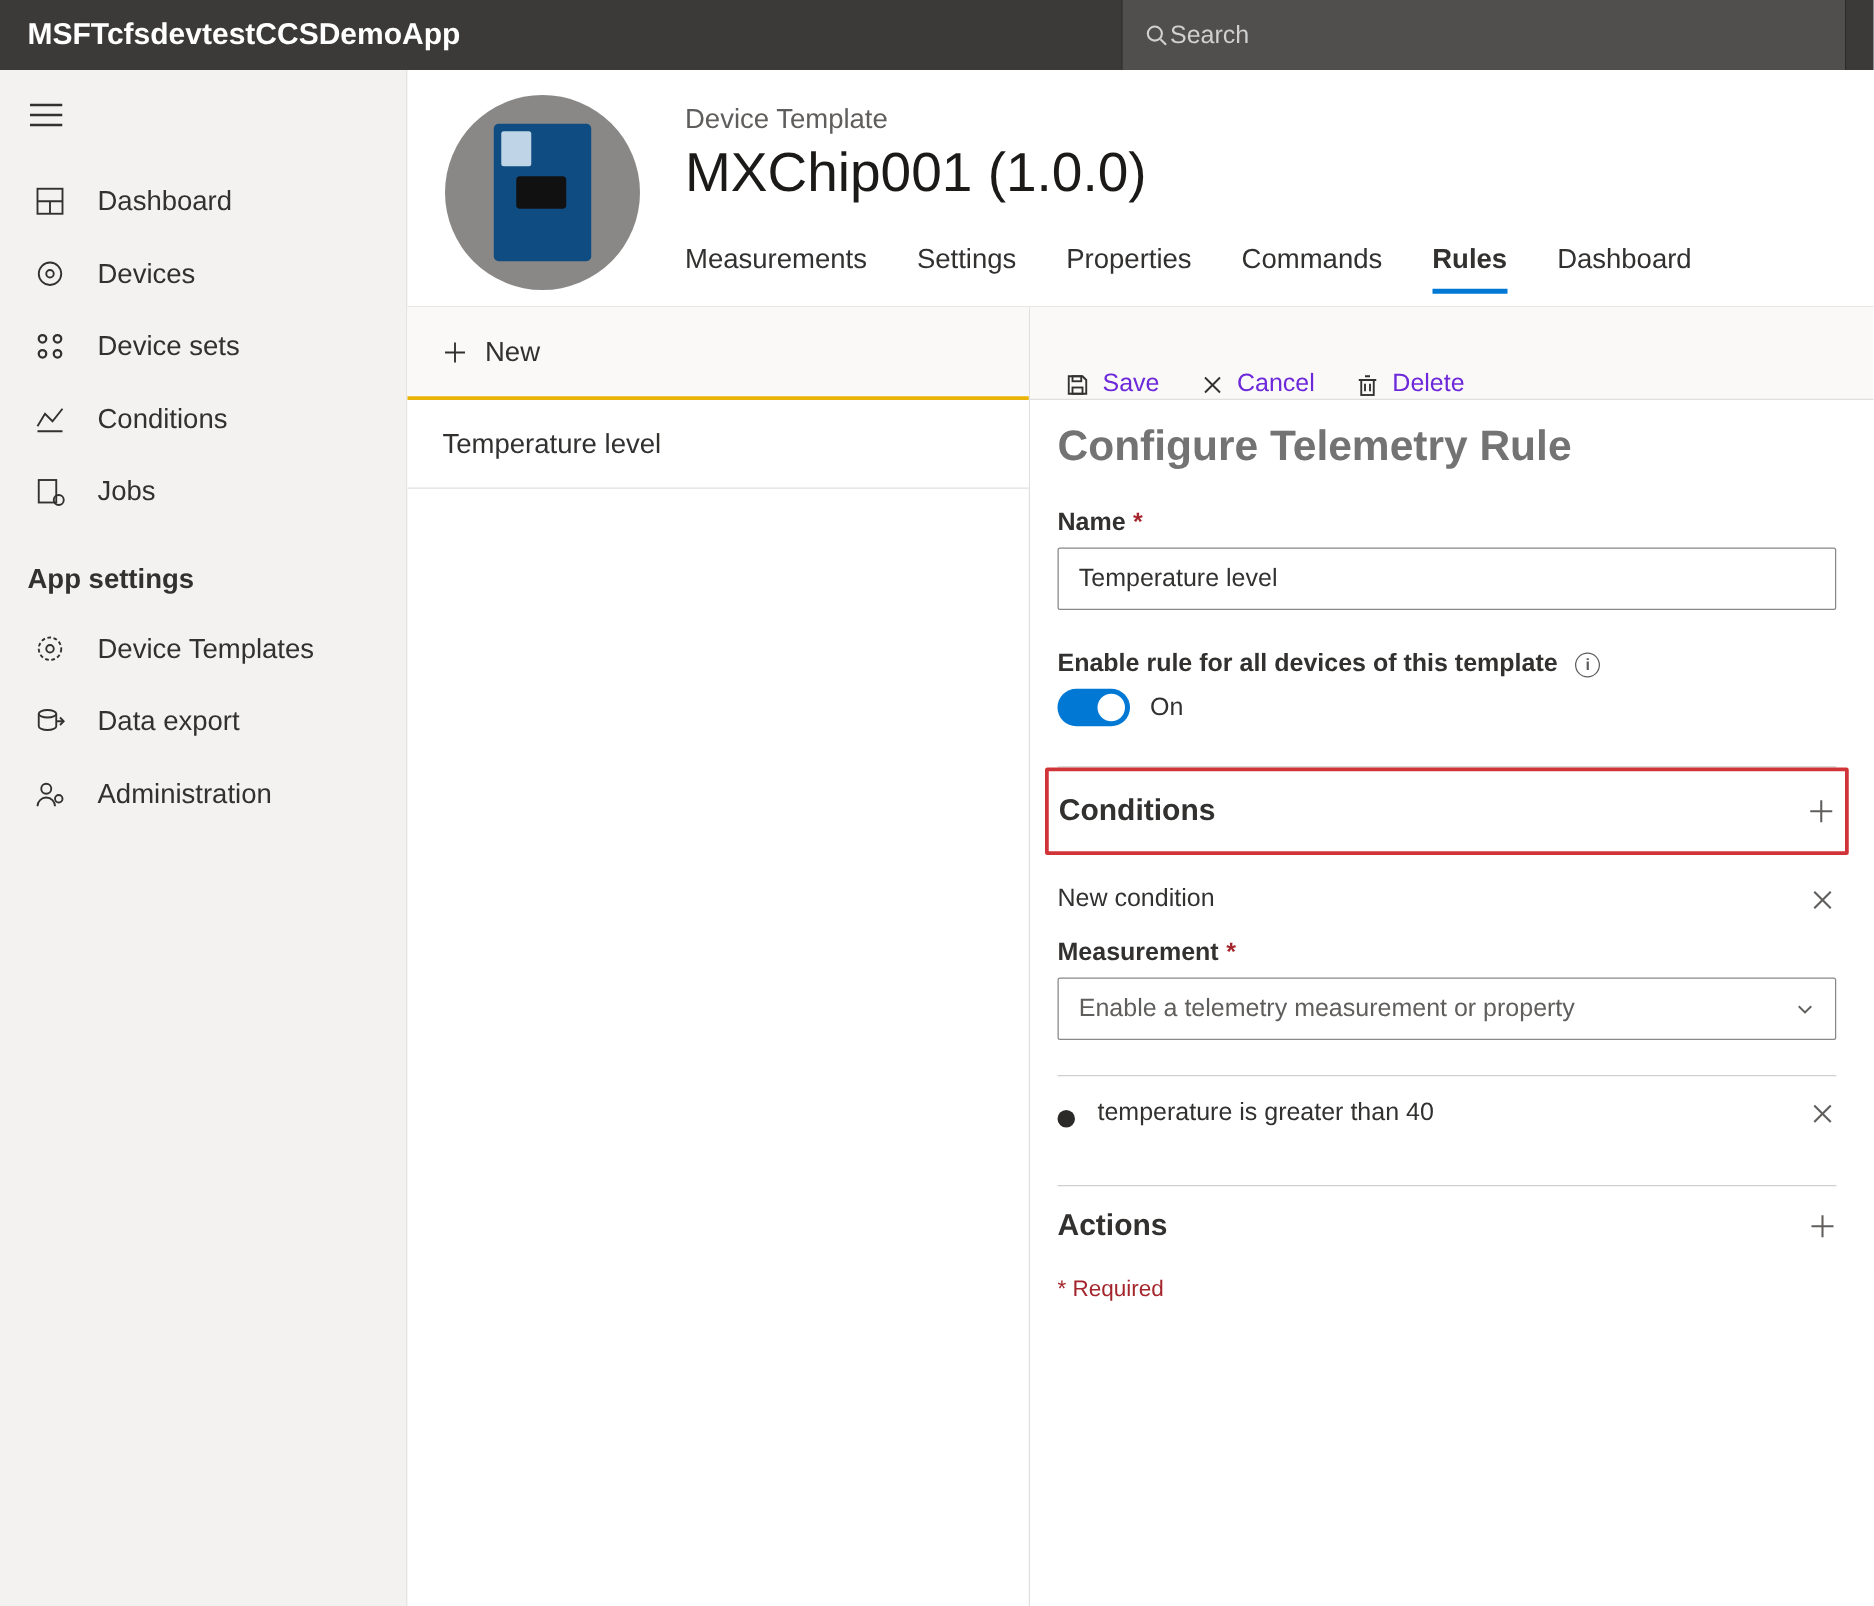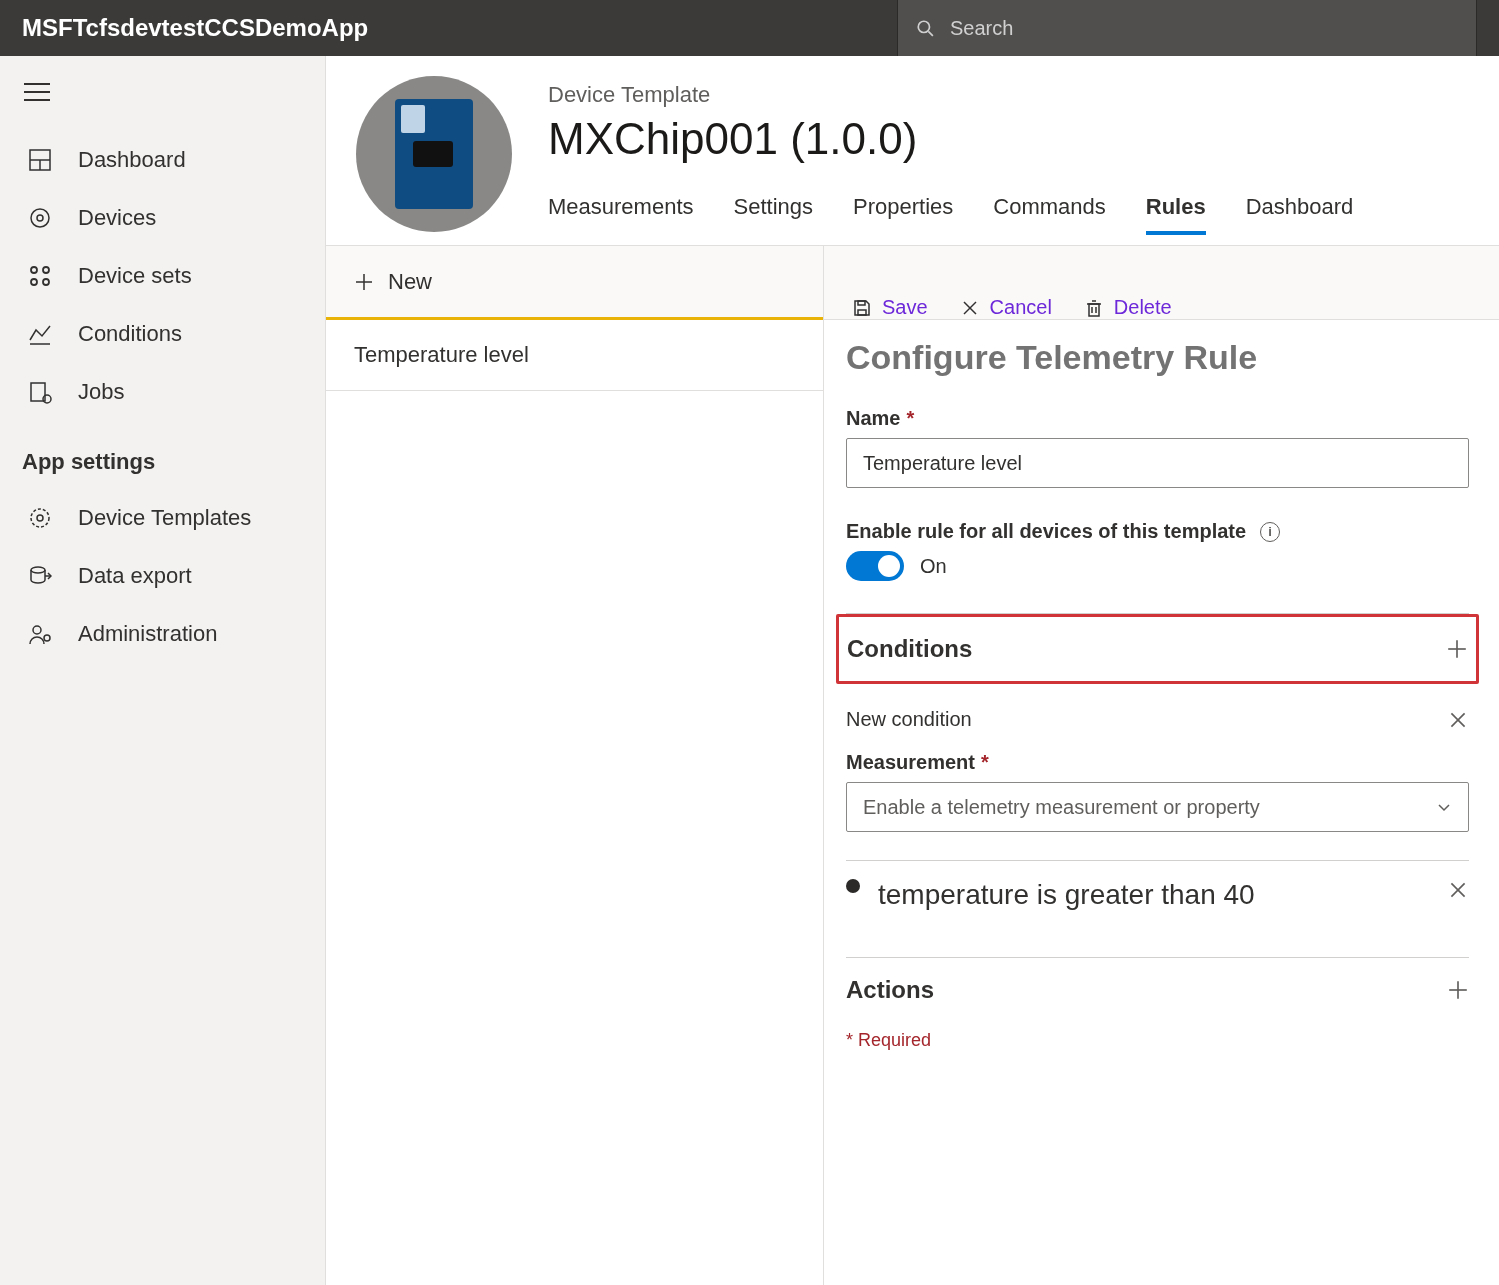--- a/index.html
+++ b/index.html
@@ -30,21 +30,20 @@
   }
   .topbar-spacer { flex:1; }
   .searchbox {
     background:#514f4e;
     color:#d0d0d0;
     height:56px;
     width:580px;
     display:flex;
     align-items:center;
     padding:16px 18px;
-    gap:14px;
     font-size:20px;
     font-weight:400;
     border-right:1px solid #2b2a29;
     border-left:1px solid #2b2a29;
   }
   .searchbox svg { width:18px; height:18px; }
   .searchbox input {
     background:transparent; border:none; outline:none;
     color:#fff; font-size:20px; flex:1;
   }
@@ -289,24 +288,24 @@
   .condition-item-row {
     display:flex;
     align-items:center;
     justify-content:space-between;
     font-size:20px;
     color:#323130;
     padding:0 0 6px 0;
   }
   .condition-dot-row {
     display:flex;
-    align-items:flex-start;
+    align-items:flex-end;
     gap:18px;
     padding:18px 0;
-    font-size:28px;
+    font-size:20px;
   }
   .dot { width:14px; height:14px; border-radius:50%; background:#2b2a29; }
 
   .footnote { color:#a4262c; font-size:18px; padding-top:8px; }
 
   .info-circle {
     width:20px; height:20px;
     display:inline-flex; align-items:center; justify-content:center;
     border:1px solid #605e5c; border-radius:50%;
     font-size:13px; color:#605e5c;

